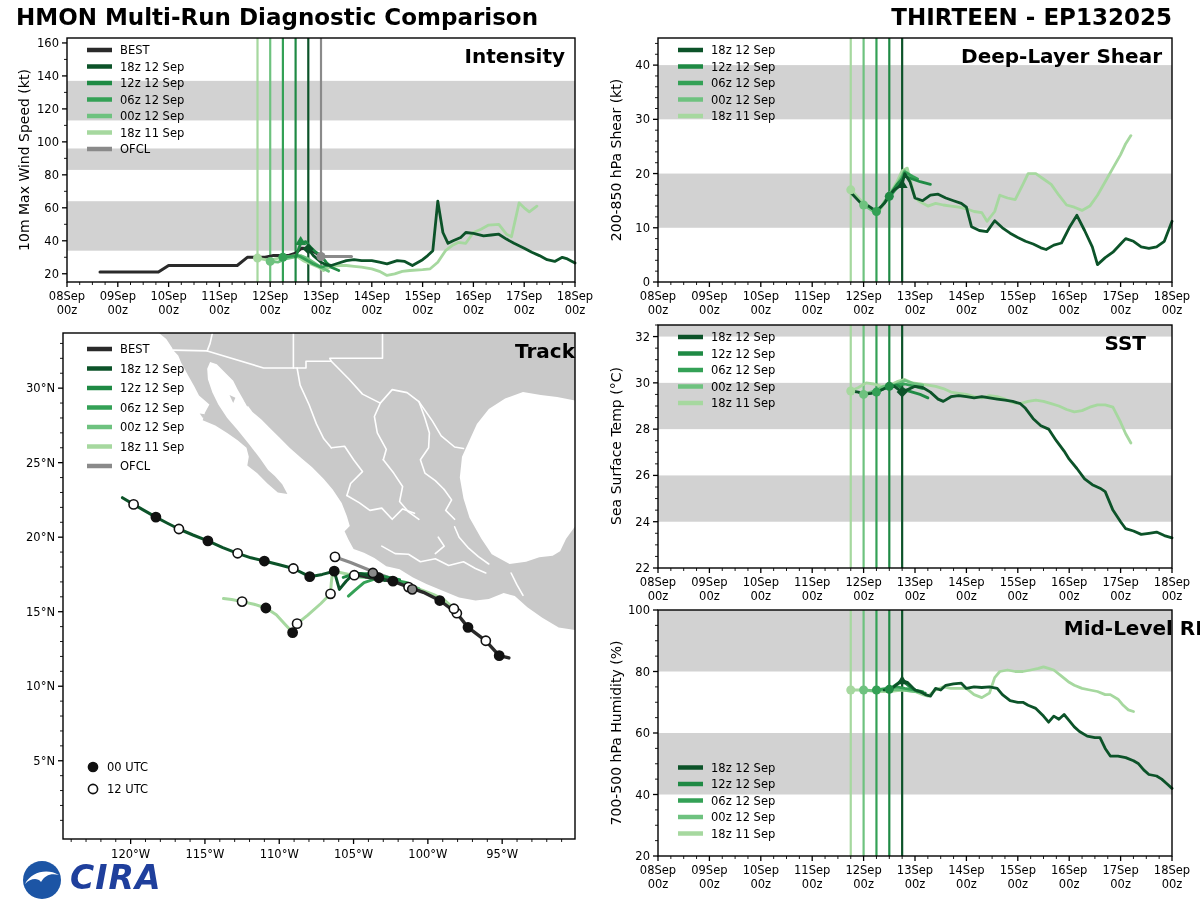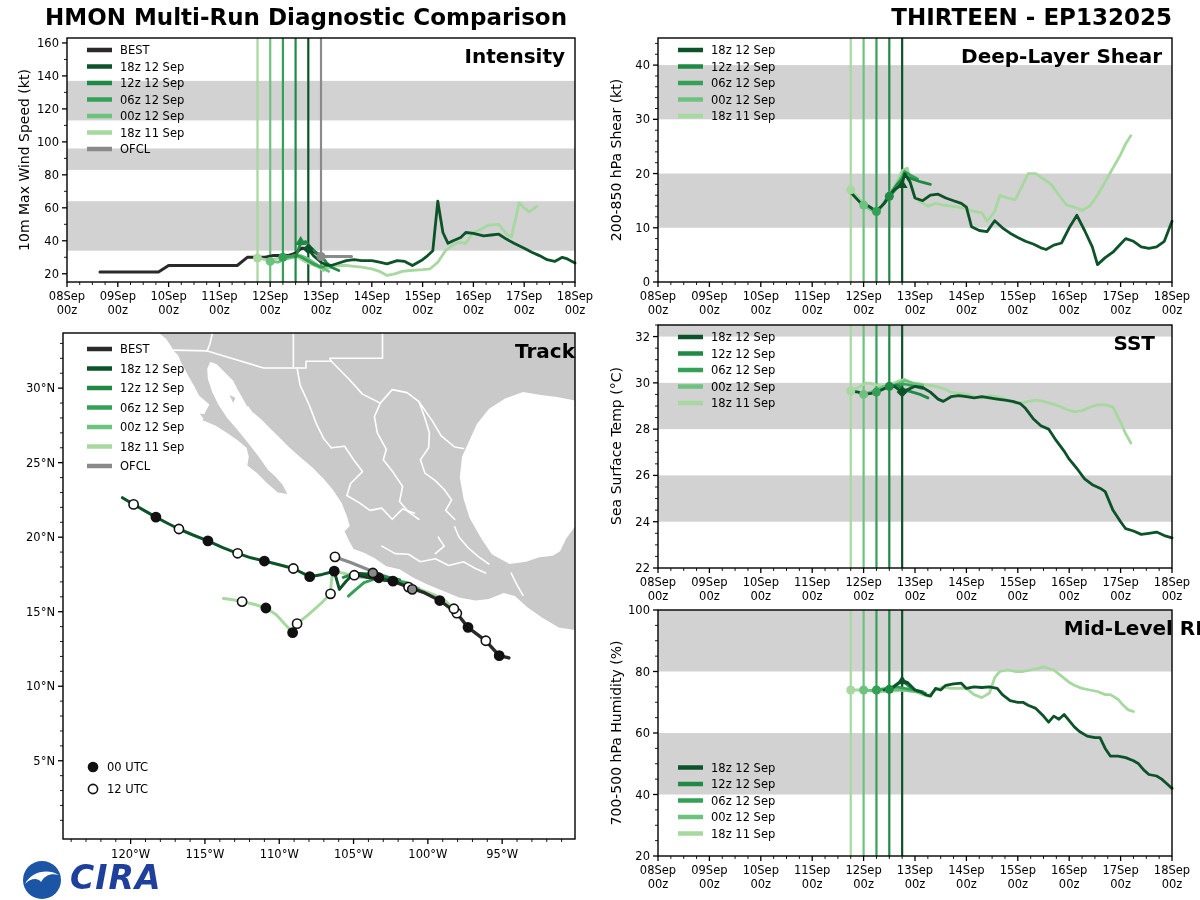--- a/index.html
+++ b/index.html
@@ -1,21 +1,21 @@
 <!DOCTYPE html>
 <html><head>
 <meta charset="utf-8">
 <style>
   html,body{margin:0;padding:0;background:#fff;}
   body{width:1200px;height:900px;position:relative;overflow:hidden;
        font-family:"DejaVu Sans","Liberation Sans",sans-serif;color:#000;}
   #fig{position:absolute;left:0;top:0;}
   #fig text{font-family:"DejaVu Sans","Liberation Sans",sans-serif;fill:#000;}
   .abs{position:absolute;}
-  .main-title{font-size:23px;font-weight:bold;white-space:nowrap;margin-left:29px;}
+  .main-title{font-size:23px;font-weight:bold;white-space:nowrap;}
   .panel-title{font-size:20px;font-weight:bold;white-space:nowrap;}
   .ylab{font-size:14px;white-space:nowrap;transform:translate(-50%,-50%) rotate(-90deg);}
   .cira{font-size:33px;font-weight:bold;color:#1f3f9c;letter-spacing:1px;font-style:italic;}
 </style>
 </head>
 <body>
 
 <svg id="fig" width="1200" height="900">
     <rect x="67" y="201.21621621621622" width="508" height="49.45945945945945" fill="#d2d2d2"></rect>
     <rect x="67" y="148.45945945945945" width="508" height="21.43243243243245" fill="#d2d2d2"></rect>
@@ -661,21 +661,21 @@
     <text x="107" y="771" font-size="11.5" text-anchor="start">00 UTC</text>
     <circle cx="93" cy="789" r="4.6" fill="#fff" stroke="#111" stroke-width="1.6"></circle>
     <text x="107" y="793" font-size="11.5" text-anchor="start">12 UTC</text>
   </svg>
 
 <div class="abs main-title" style="left:16px;top:4px;">HMON Multi-Run Diagnostic Comparison</div>
 <div class="abs main-title" style="right:28px;top:4px;">THIRTEEN - EP132025</div>
 
 <div class="abs panel-title" style="left:575px;top:44px;transform:translateX(-100%);padding-right:10px;">Intensity</div>
 <div class="abs panel-title" style="left:1172px;top:44px;transform:translateX(-100%);padding-right:10px;">Deep-Layer Shear</div>
-<div class="abs panel-title" style="left:1172px;top:331px;transform:translateX(-100%);padding-right:17px;">SST</div>
+<div class="abs panel-title" style="left:1172px;top:331px;transform:translateX(-100%);padding-right:26px;">SST</div>
 <div class="abs panel-title" style="left:1228px;top:616px;transform:translateX(-100%);padding-right:16px;">Mid-Level RH</div>
 <div class="abs panel-title" style="left:575px;top:339px;transform:translateX(-100%);padding-right:0;">Track</div>
 
 <div class="abs ylab" style="left:24px;top:160px;">10m Max Wind Speed (kt)</div>
 <div class="abs ylab" style="left:616px;top:160px;">200-850 hPa Shear (kt)</div>
 <div class="abs ylab" style="left:616px;top:446px;">Sea Surface Temp (°C)</div>
 <div class="abs ylab" style="left:616px;top:733px;">700-500 hPa Humidity (%)</div>
 
 <div class="abs" style="left:22px;top:860px;width:40px;height:40px;">
   <svg width="40" height="40" viewBox="0 0 40 40">

